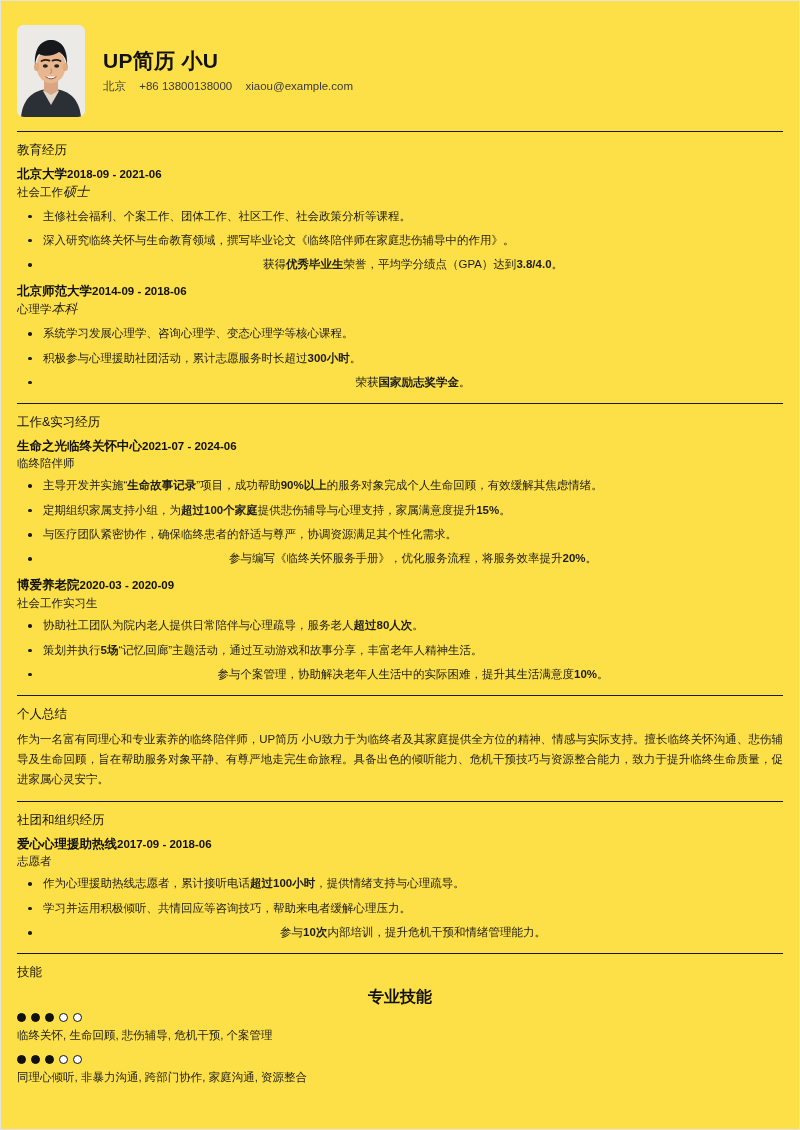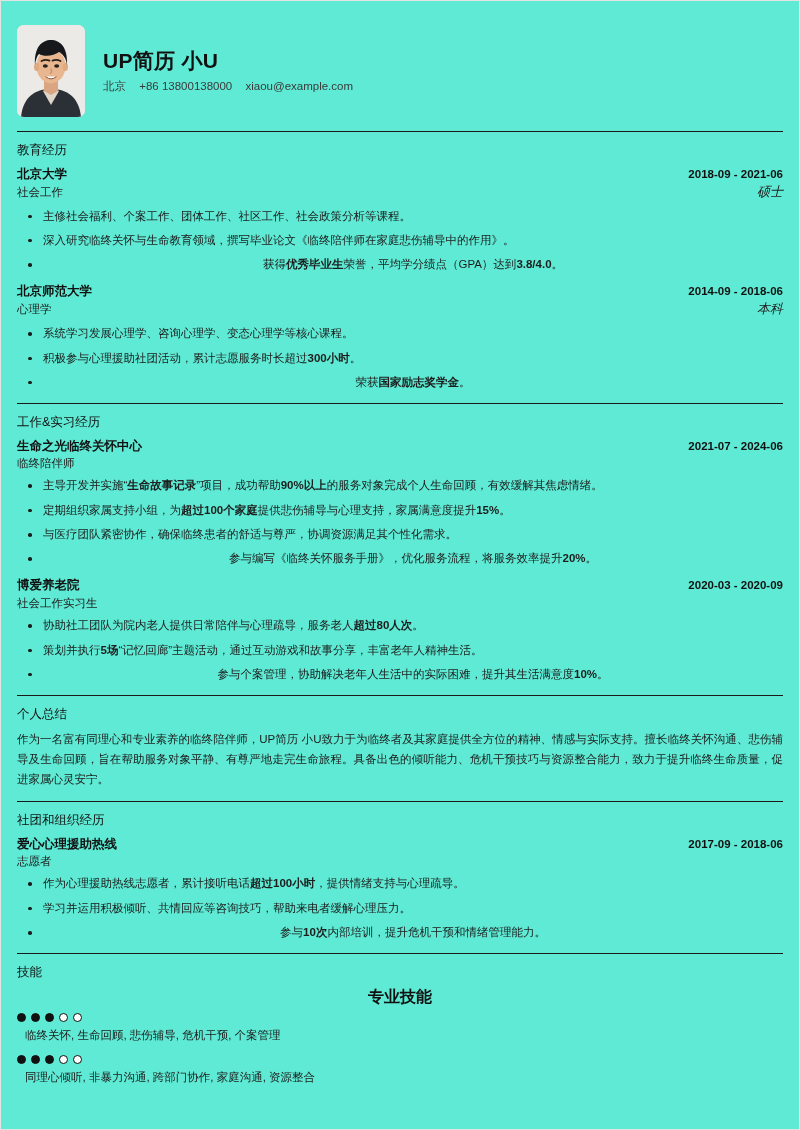--- a/index.html
+++ b/index.html
@@ -7,21 +7,21 @@
     padding: 0;
     background: #f0f0f0;
   }
   body {
     font-family: "Liberation Sans", "DejaVu Sans", sans-serif;
   }
   .page {
     position: relative;
     width: 800px;
     height: 1130px;
-    background: #5eead4;
+    background: #fde047;
     overflow: hidden;
     box-sizing: border-box;
     border: 1px solid #e3e3e3;
   }
   .page-inner {
     padding: 16px 16px 0 16px;
   }
 
   
   .header {
@@ -68,21 +68,21 @@
     font-size: 12.5px;
     font-weight: normal;
     color: #111111;
     margin-bottom: 6px;
     line-height: 1.25;
   }
 
   .entry { margin-bottom: 9px; }
   .entry-row {
     display: flex;
-    justify-content: space-between;
+    justify-content: flex-start;
     align-items: baseline;
     line-height: 1.45;
   }
   .entry-org {
     font-size: 12.5px;
     font-weight: bold;
     color: #111111;
   }
   .entry-date {
     font-size: 11.5px;
@@ -150,21 +150,20 @@
     border-radius: 50%;
     box-sizing: border-box;
     border: 1.6px solid #111111;
     background: #ffffff;
   }
   .dot.filled { background: #111111; }
   .skill-tags {
     font-size: 11.5px;
     color: #1c1c1c;
     line-height: 1.45;
-    margin-left: 8px;
   }
 </style>
 </head>
 <body>
 
 <div class="page">
   <div class="page-inner">
 
     <div class="header">
       <div class="photo">

